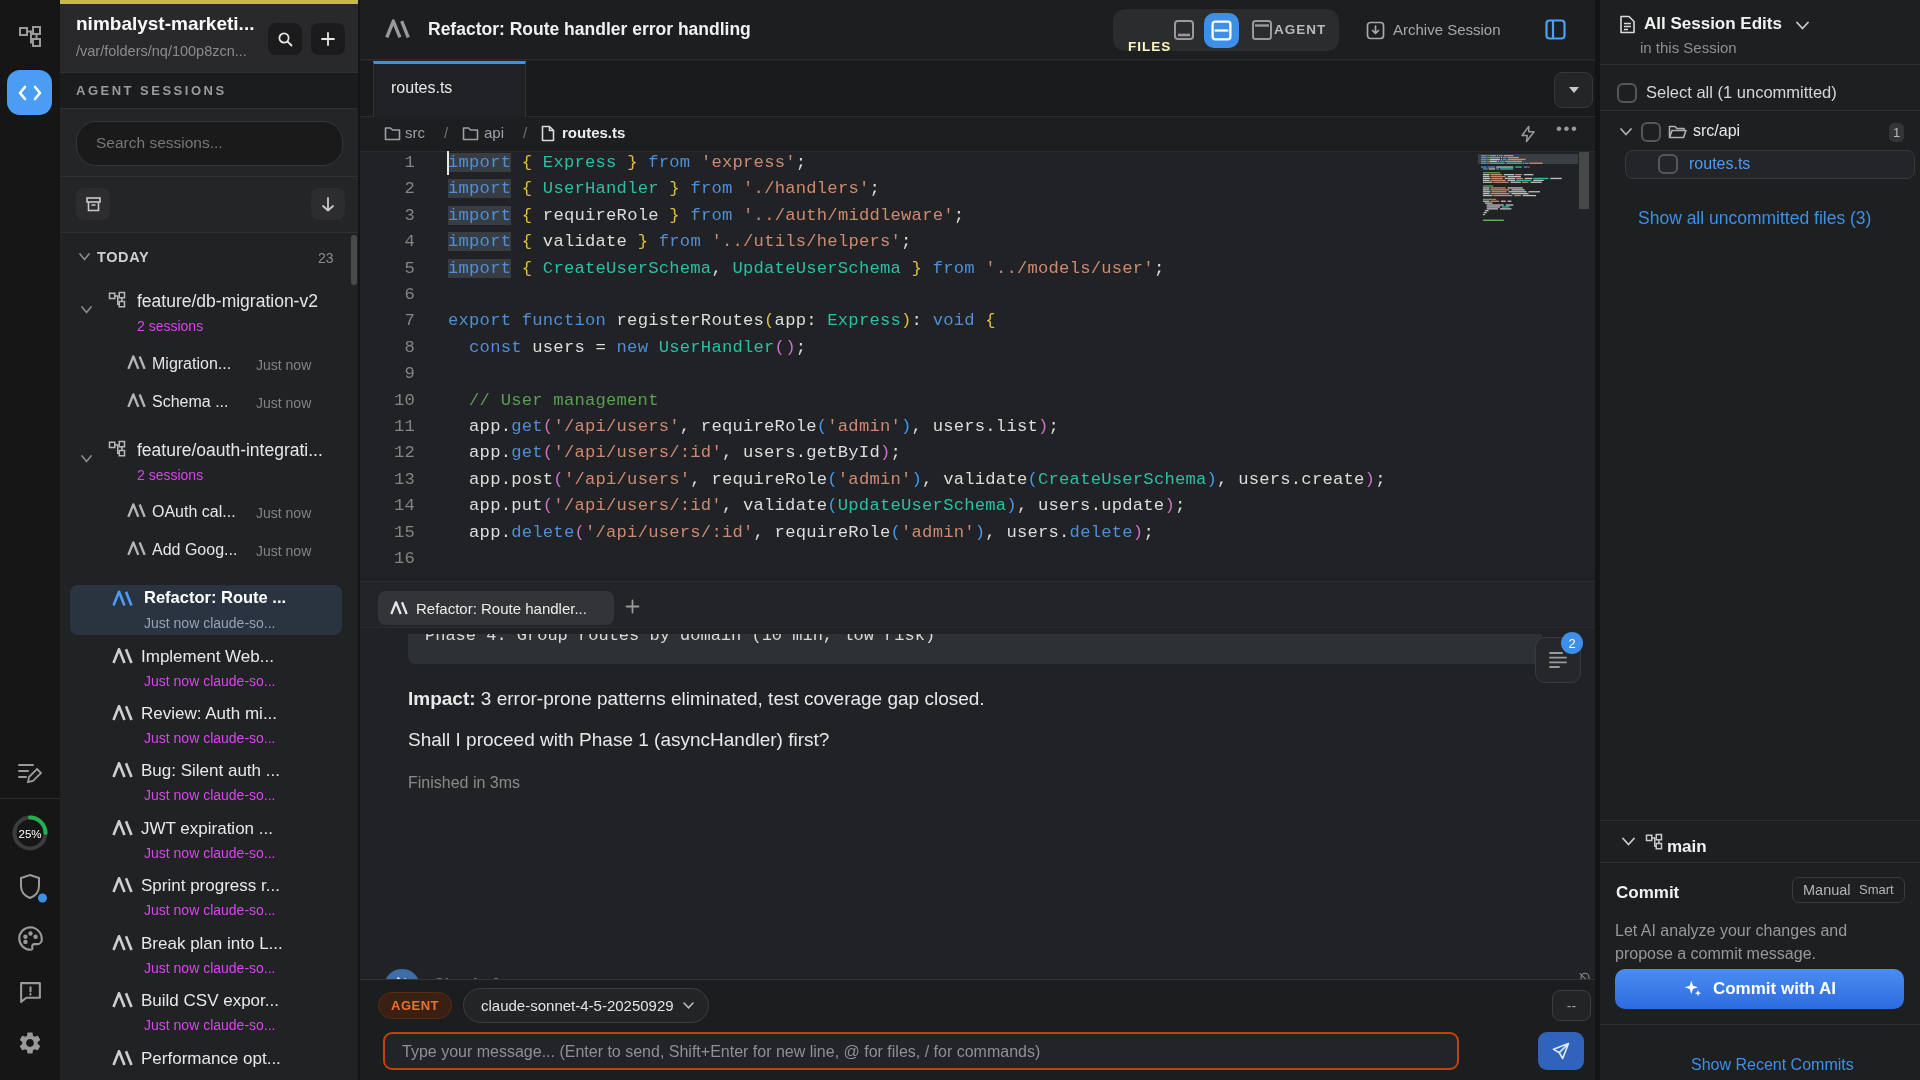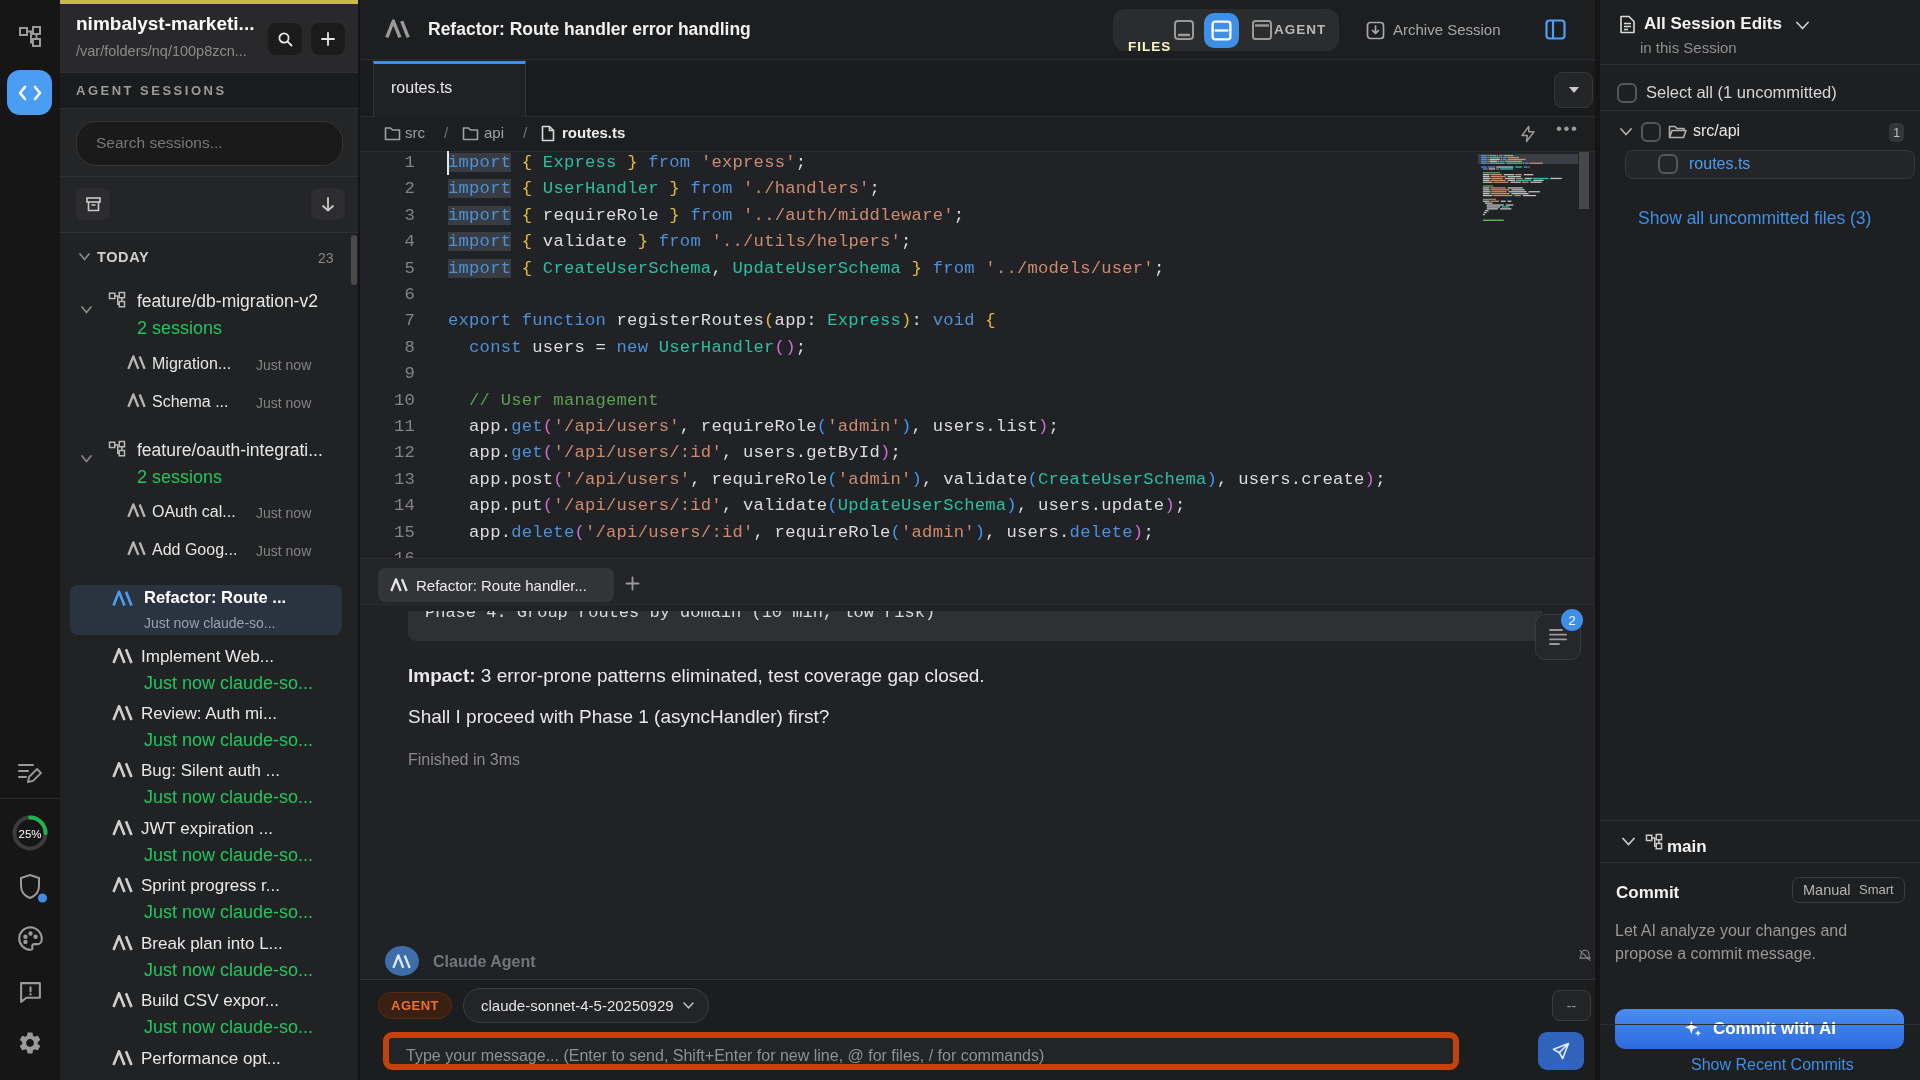--- a/index.html
+++ b/index.html
@@ -29,21 +29,21 @@
   #sbSearchWrap { position:absolute; left:0; top:109px; width:298px; height:68px; background:#242527;
     border-bottom:1px solid #303030; }
   #sbSearch { position:absolute; left:16px; top:12px; width:267px; height:45px; background:#1a1a1b;
     border:1px solid #363637; border-radius:20px; }
   #sbSearch span { position:absolute; left:19px; top:12px; font-size:15.5px; color:#767779; }
   #sbBtnRow { position:absolute; left:0; top:177px; width:298px; height:56px; background:#242527;
     border-bottom:1px solid #303030; }
   #sbList { position:absolute; left:0; top:233px; width:298px; height:847px; background:#212224; overflow:hidden; }
   #sbThumb { position:absolute; right:1px; top:235px; width:6px; height:50px; background:#4a4a4a; border-radius:3px; }
   .tTitle { font-size:17.5px; color:#e6e6e6; }
-  .tSub { font-size:18px; color:#22c55e; }
+  .tSub { font-size:14px; color:#d946ef; }
   .tTime { font-size:14px; color:#838383; }
 
   
   #main { position:absolute; left:360px; top:0; width:1235px; height:1080px; background:#202124; }
   #mainHead { position:absolute; left:0; top:0; width:1235px; height:60px; background:#1d1e20;
     border-bottom:1px solid #2c2c2e; }
   #mTitle { position:absolute; left:68px; top:19px; font-size:17.5px; font-weight:bold; color:#f0f0f0; }
   #toggleGroup { position:absolute; left:753px; top:9px; width:226px; height:42px; background:#2b2c2e;
     border-radius:12px; }
   #archiveTxt { position:absolute; left:1033px; top:21px; font-size:15px; color:#a8a8a8; }
@@ -69,21 +69,21 @@
   .code { position:absolute; left:88px; }
   .kw { color:#4E8FD6; } .ty { color:#2CBFA4; } .st { color:#CE8A70; } .br { color:#E3BC3F; }
   .pp { color:#CF6FCB; } .pb { color:#3E9AEE; } .cm { color:#5C9E54; } .pl { color:#dcdcdc; }
   .impHl { background:#383D44; }
 
   
   #minimap { position:absolute; left:1118px; top:2px; width:100px; height:120px; }
   #vscroll { position:absolute; left:1219px; top:0px; width:10px; height:57px; background:#46484a; }
 
   
-  #chat { position:absolute; left:0; top:558px; width:1235px; height:404px; background:#212225; }
+  #chat { position:absolute; left:0; top:581px; width:1235px; height:404px; background:#212225; }
   #chatTabs { position:absolute; left:0; top:0; width:1235px; height:47px; background:#232427;
     border-top:1px solid #2c2c2e; border-bottom:1px solid #2c2c2e; }
   #chatTab1 { position:absolute; left:18px; top:9px; width:236px; height:34px; background:#333437;
     border-radius:7px; display:flex; align-items:center; }
   #chatTab1 span { font-size:15px; color:#ececec; margin-left:8px; }
   #codeblock { position:absolute; left:48px; top:53px; width:1134px; height:30px; background:#2E3134;
     border-radius:0 0 8px 8px; overflow:hidden;}
   #codeblock div { position:absolute; left:17px; top:-8px; font-family:"Liberation Mono", monospace;
     font-size:17px; color:#d9d9d9; white-space:pre; }
   #listBtn { position:absolute; left:1175px; top:56px; width:46px; height:46px; background:#26272a;
@@ -104,21 +104,21 @@
   #agentBadge { position:absolute; left:18px; top:12px; width:74px; height:27px; background:#3a2012;
     border:1px solid #572c15; border-radius:14px; color:#ED7231; font-size:13px; font-weight:bold;
     letter-spacing:0.5px; display:flex; align-items:center; justify-content:center; }
   #modelPill { position:absolute; left:103px; top:8px; width:246px; height:35px; background:#232426;
     border:1px solid #3c3d3f; border-radius:18px; display:flex; align-items:center; }
   #modelPill span { margin-left:17px; font-size:15px; color:#e3e3e3; }
   #dashBtn { position:absolute; left:1192px; top:10px; width:39px; height:31px; background:#232426;
     border:1px solid #3c3d3f; border-radius:8px; color:#9a9a9a; font-size:14px;
     display:flex; align-items:center; justify-content:center; }
   #inputBox { position:absolute; left:23px; top:52px; width:1076px; height:38px; background:#232427;
-    border:6px solid #c2410c; border-radius:9px; }
+    border:2px solid #c2410c; border-radius:9px; }
   #inputBox span { position:absolute; left:17px; top:9px; font-size:16px; color:#8d9094; }
   #sendBtn { position:absolute; left:1178px; top:52px; width:46px; height:38px; background:#3064BC;
     border-radius:9px; display:flex; align-items:center; justify-content:center; }
 
   
   #rpanel { position:absolute; left:1600px; top:0; width:320px; height:1080px; background:#1e1f21; }
   #rpHead1 { position:absolute; left:19px; top:14px; font-size:17px; font-weight:bold; color:#f2f2f2; }
   #rpHead2 { position:absolute; left:40px; top:39px; font-size:15px; color:#909090; }
   .rpDiv { position:absolute; left:0; width:320px; height:1px; background:#2e2e30; }
   .cbx { position:absolute; width:20px; height:20px; border:2px solid #55565a; border-radius:6px; background:transparent; }
@@ -132,21 +132,21 @@
   #showAll { position:absolute; left:38px; top:208px; font-size:17.5px; color:#3E8FE8; }
 
   #mainBranch { position:absolute; left:0; top:820px; width:320px; height:260px; }
   #mbTitle { position:absolute; left:67px; top:17px; font-size:17px; font-weight:bold; color:#f2f2f2; }
   #commitLbl { position:absolute; left:16px; top:63px; font-size:17px; font-weight:bold; color:#f2f2f2; }
   #segPill { position:absolute; left:192px; top:57px; width:113px; height:26px; border:1px solid #3c3d3f;
     border-radius:7px; font-size:15px; color:#b4b4b4; }
   #aiTxt { position:absolute; left:15px; top:99px; width:240px; font-size:16px; color:#989898; line-height:23px; }
   #commitBtn { position:absolute; left:15px; top:149px; width:289px; height:40px; border-radius:10px;
     background:linear-gradient(#4A8DF0,#2D6BE0); color:#fff; font-size:17px; font-weight:bold;
-    display:flex; align-items:center; justify-content:center;margin-top:40px; }
+    display:flex; align-items:center; justify-content:center; }
   #showRecent { position:absolute; left:91px; top:236px; font-size:16px; color:#3E8FE8; }
 </style>
 </head>
 <body>
 
 <div id="rail">
   <div class="sep"></div>
   <svg class="abs" style="left:18px; top:25px;" width="24" height="24" viewBox="0 0 24 24" fill="none" stroke="#9a9a9a" stroke-width="2">
     <rect x="2" y="3" width="7" height="7"></rect>
       <rect x="15" y="2" width="7" height="7"></rect>

